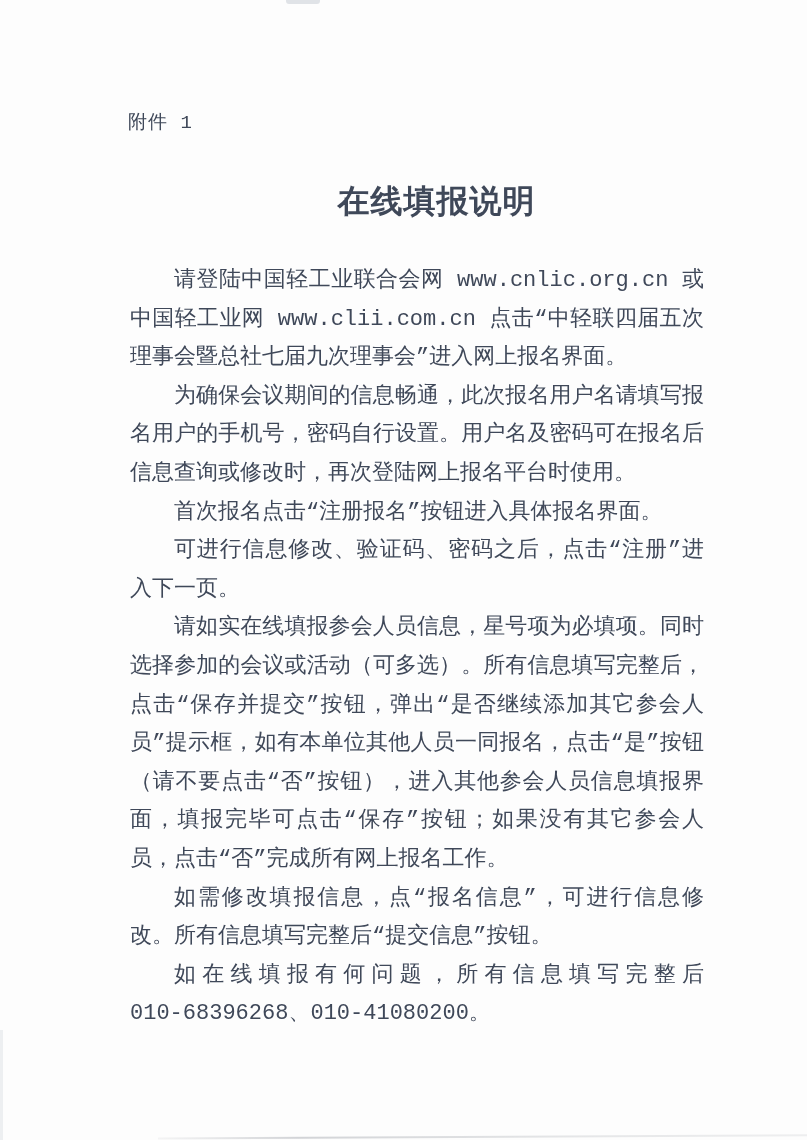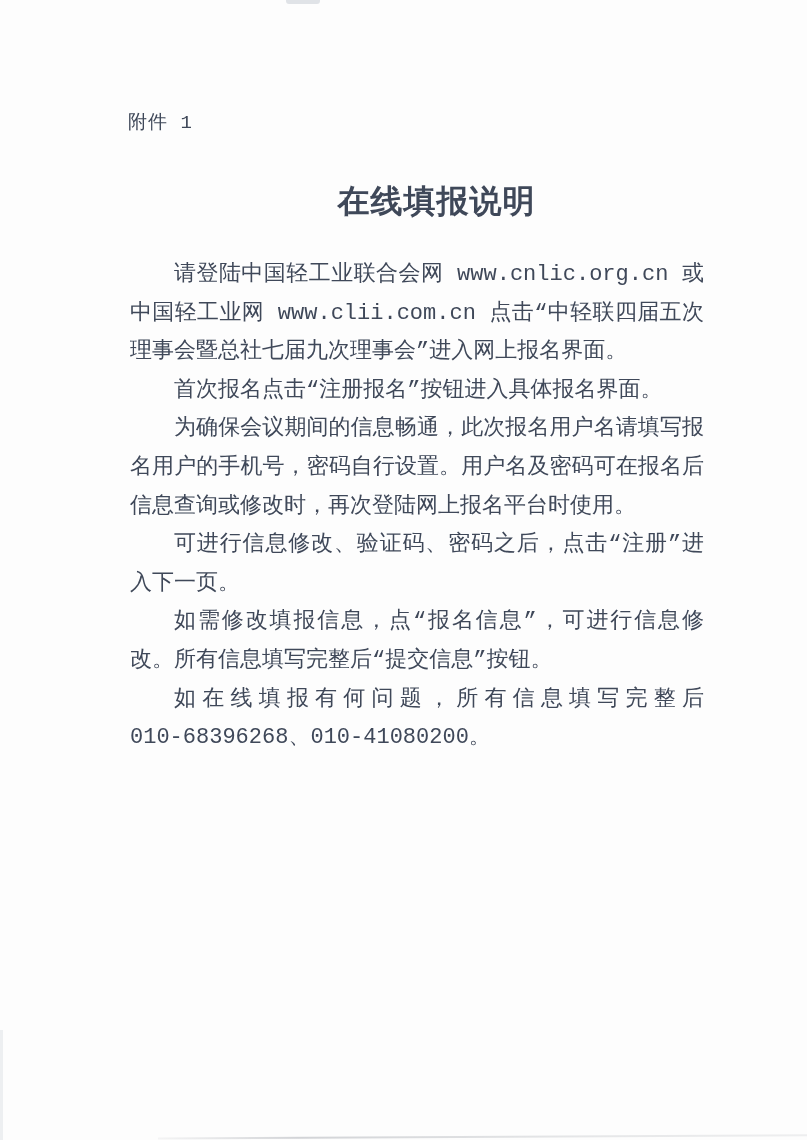--- a/index.html
+++ b/index.html
@@ -36,21 +36,21 @@
     width: 100%;
     margin: 0;
     text-align: center;
     font-size: 32px;
     font-weight: 700;
     letter-spacing: 1px;
   }
   .body-text {
     position: absolute;
     left: 130px;
-    top: 256px;
+    top: 262px;
     width: 574px;
     font-size: 22px;
     line-height: 38.6px;
     text-align: justify;
     text-justify: inter-ideograph;
   }
   .body-text p {
     margin: 0;
     padding: 0;
     text-indent: 2em;
@@ -94,23 +94,24 @@
 <div class="page">
 
   <div class="artifact-top"></div>
 
   <div class="attachment">附件 1</div>
 
   <h1 class="doc-title">在线填报说明</h1>
 
   <div class="body-text">
     <p>请登陆中国轻工业联合会网 www.cnlic.org.cn 或中国轻工业网 www.clii.com.cn 点击“中轻联四届五次理事会暨总社七届九次理事会”进入网上报名界面。</p>
+    <p>为确保会议期间的信息畅通，此次报名用户名请填写报名用户的手机号，密码自行设置。用户名及密码可在报名后信息查询或修改时，再次登陆网上报名平台时使用。</p>
     <p>首次报名点击“注册报名”按钮进入具体报名界面。</p>
-    <p>为确保会议期间的信息畅通，此次报名用户名请填写报名用户的手机号，密码自行设置。用户名及密码可在报名后信息查询或修改时，再次登陆网上报名平台时使用。</p>
     <p>可进行信息修改、验证码、密码之后，点击“注册”进入下一页。</p>
+    <p>请如实在线填报参会人员信息，星号项为必填项。同时选择参加的会议或活动（可多选）。所有信息填写完整后，点击“保存并提交”按钮，弹出“是否继续添加其它参会人员”提示框，如有本单位其他人员一同报名，点击“是”按钮（请不要点击“否”按钮），进入其他参会人员信息填报界面，填报完毕可点击“保存”按钮；如果没有其它参会人员，点击“否”完成所有网上报名工作。</p>
     <p>如需修改填报信息，点“报名信息”，可进行信息修改。所有信息填写完整后“提交信息”按钮。</p>
     <p><span>如在线填报有何问题，所有信息填写完整后</span><span class="nowrap">010-68396268、010-41080200。</span></p>
   </div>
 
   <div class="artifact-bottom"></div>
   <div class="artifact-left"></div>
 
 </div>
 
 </body></html>

